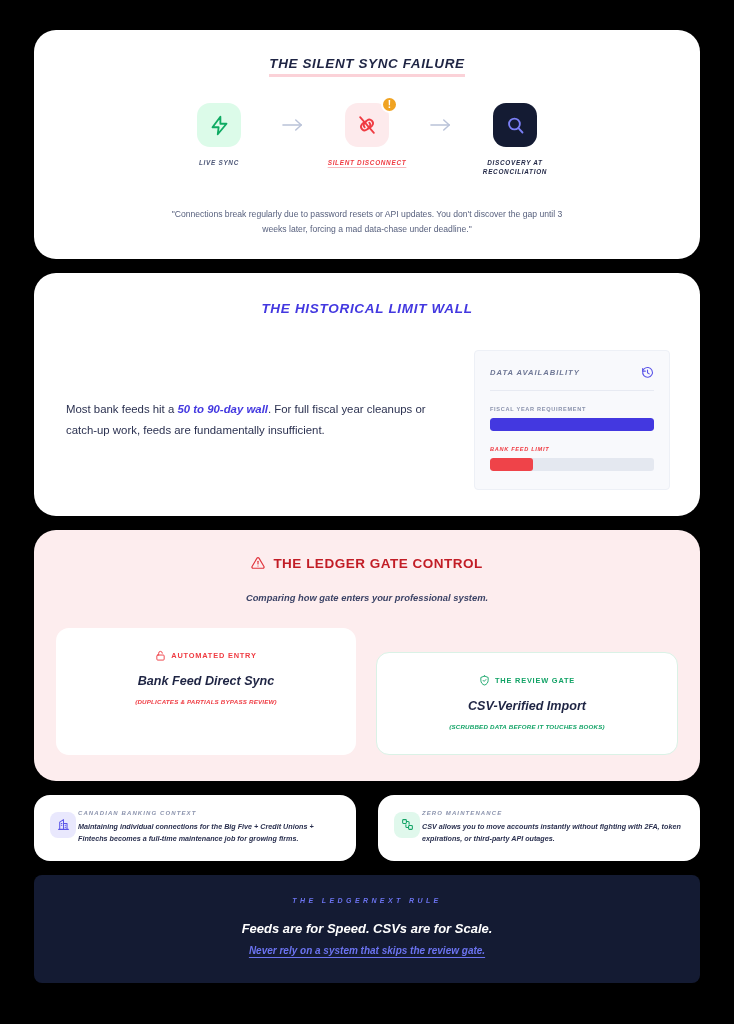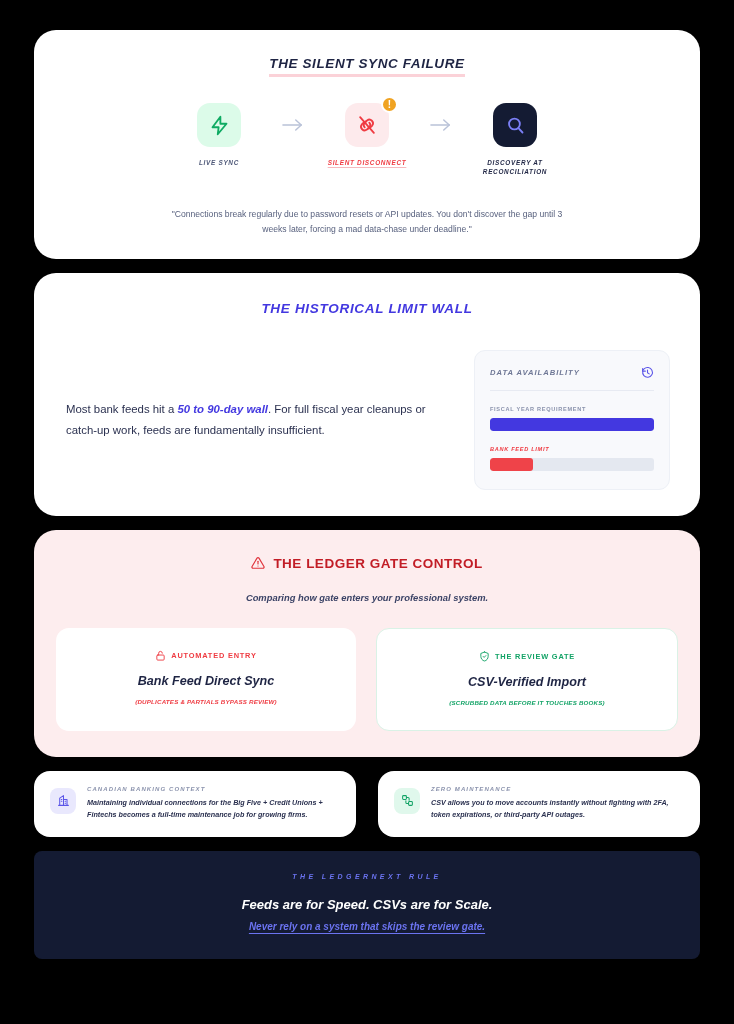--- a/index.html
+++ b/index.html
@@ -163,21 +163,21 @@
     color: #4338e0;
     font-style: italic;
     font-weight: 700;
   }
 
   .panel {
     width: 196px;
     flex: 0 0 196px;
     background: #f8f9fc;
     border: 1px solid #edf0f6;
-    border-radius: 11px;
+    border-radius: 4px;
     padding: 15px 15px 18px 15px;
   }
 
   .panel-head {
     display: flex;
     align-items: center;
     justify-content: space-between;
     padding-bottom: 11px;
     border-bottom: 1px solid #e7eaf2;
   }
@@ -244,21 +244,21 @@
     margin-top: 25px;
   }
 
   .gate-card {
     flex: 1 1 0;
     background: #ffffff;
     border-radius: 13px;
     padding: 22px 14px 24px 14px;
     text-align: center;
   }
-  .gate-card.green { border: 1px solid #daf2e6; }
+  .gate-card.green { border: 1px solid #daf2e6; margin-top: 24px; }
 
   .gate-kicker {
     display: flex;
     align-items: center;
     justify-content: center;
     gap: 5px;
     font-size: 7.4px;
     font-weight: 700;
     letter-spacing: 0.8px;
   }
@@ -288,21 +288,21 @@
     display: flex;
     gap: 22px;
   }
 
   .mini-card {
     flex: 1 1 0;
     background: #ffffff;
     border-radius: 16px;
     padding: 15px 16px;
     display: flex;
-    gap: 11px;
+    gap: 2px;
     align-items: flex-start;
     min-height: 62px;
   }
 
   .mini-icon {
     width: 26px;
     height: 26px;
     flex: 0 0 26px;
     border-radius: 8px;
     display: flex;

